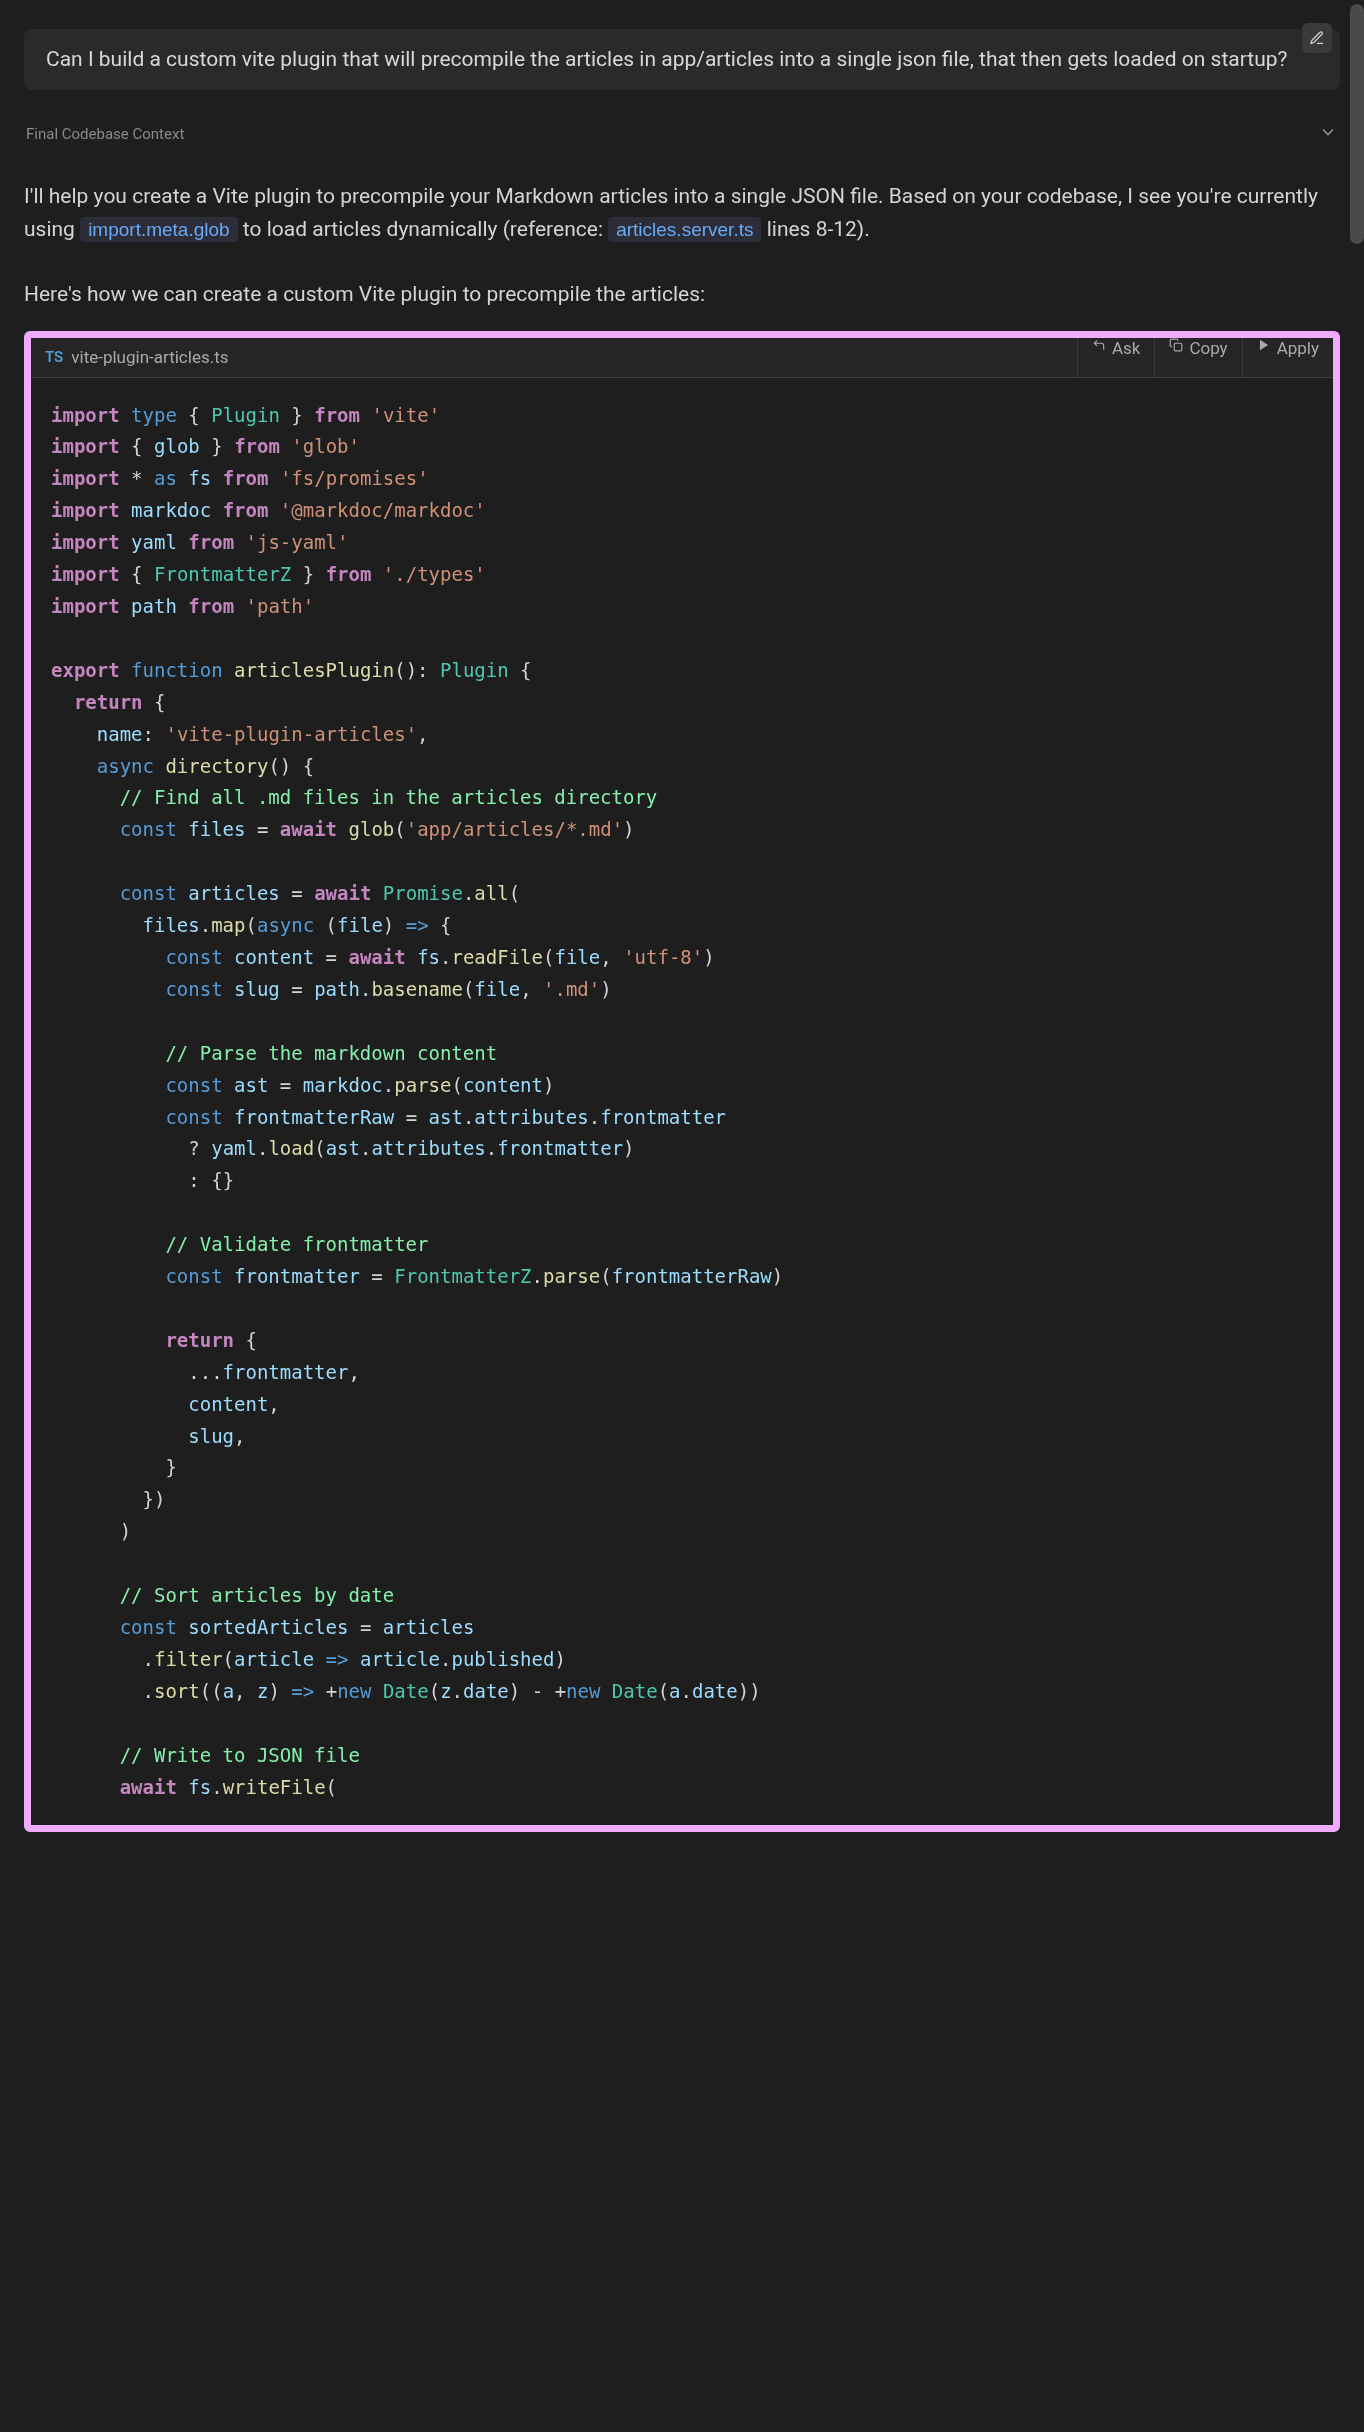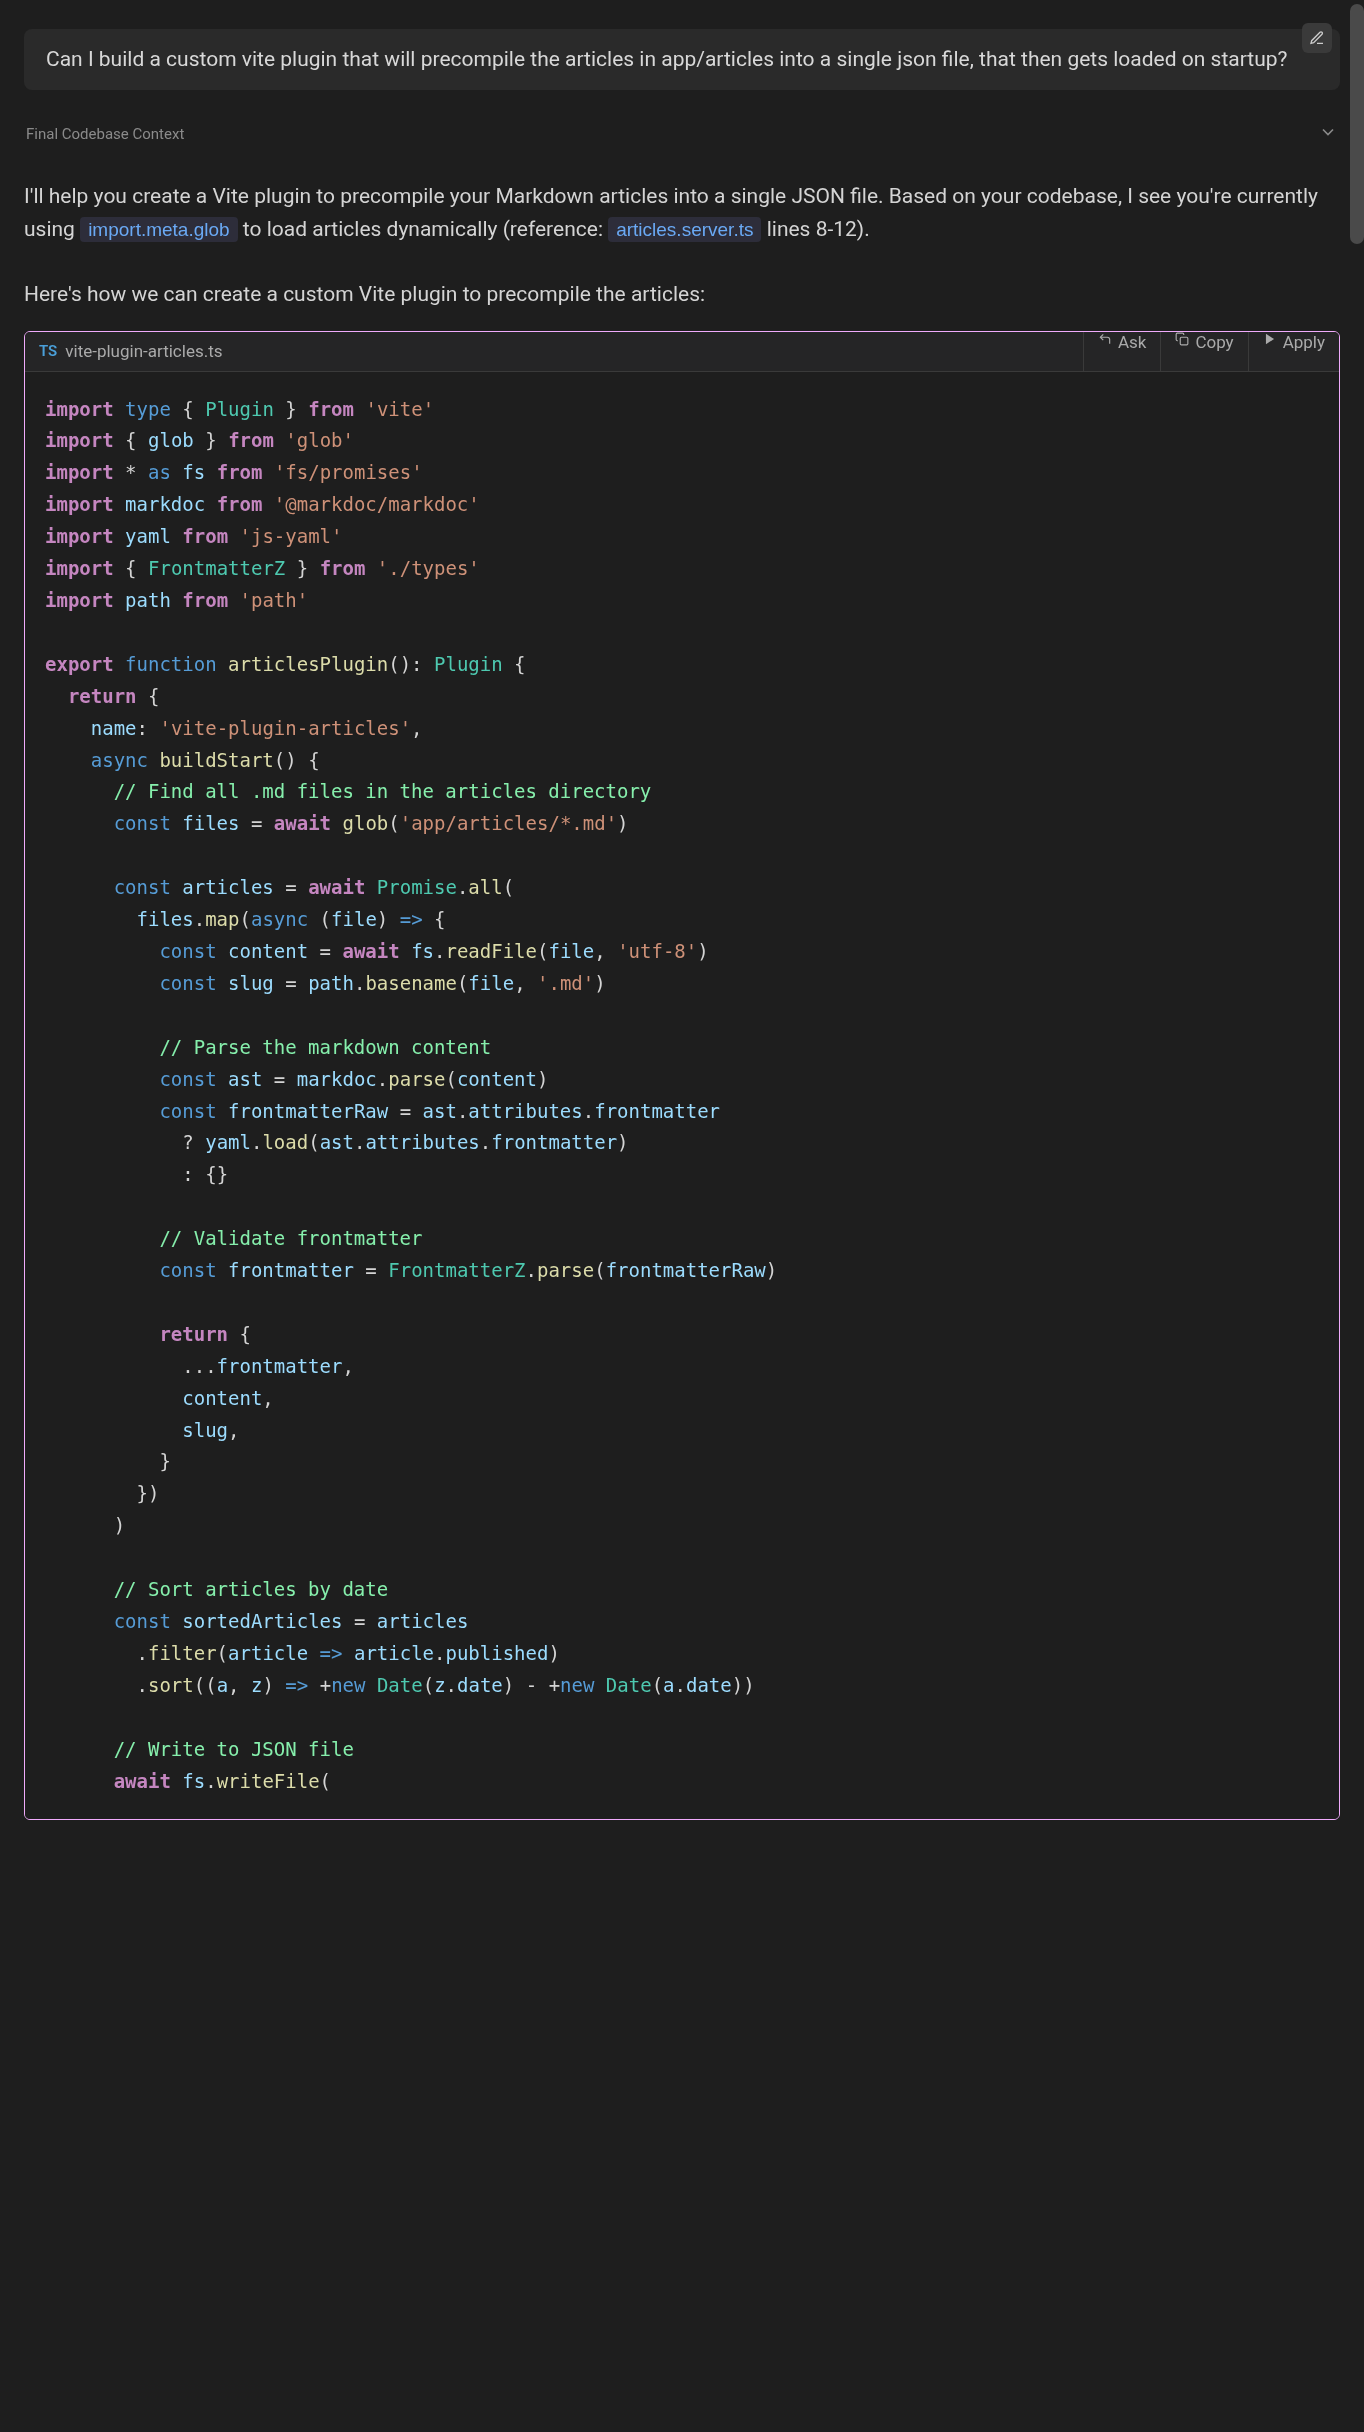--- a/index.html
+++ b/index.html
@@ -55,21 +55,21 @@
   }
   .inline-code {
     font-family: Liberation Sans, sans-serif;
     background: #2d2d3a;
     color: #6aa9f4;
     padding: 2px 8px;
     border-radius: 4px;
     font-size: 19px;
   }
   .codecard {
-    border: 1px solid #f0abfc;
+    border: 7px solid #f0abfc;
     border-radius: 6px;
     margin-top: 18px;
     overflow: hidden;
   }
   .codecard-header {
     display: flex;
     align-items: center;
     background: #252526;
     border-bottom: 1px solid #3a3a3a;
     padding: 0;
@@ -198,21 +198,21 @@
 <span class="kw">import</span> <span class="pun">{</span> <span class="var">glob</span> <span class="pun">}</span> <span class="kw">from</span> <span class="str">'glob'</span>
 <span class="kw">import</span> <span class="pun">*</span> <span class="kw2">as</span> <span class="var">fs</span> <span class="kw">from</span> <span class="str">'fs/promises'</span>
 <span class="kw">import</span> <span class="var">markdoc</span> <span class="kw">from</span> <span class="str">'@markdoc/markdoc'</span>
 <span class="kw">import</span> <span class="var">yaml</span> <span class="kw">from</span> <span class="str">'js-yaml'</span>
 <span class="kw">import</span> <span class="pun">{</span> <span class="cls">FrontmatterZ</span> <span class="pun">}</span> <span class="kw">from</span> <span class="str">'./types'</span>
 <span class="kw">import</span> <span class="var">path</span> <span class="kw">from</span> <span class="str">'path'</span>
 
 <span class="kw">export</span> <span class="kw2">function</span> <span class="fn">articlesPlugin</span><span class="pun">():</span> <span class="cls">Plugin</span> <span class="pun">{</span>
   <span class="kw">return</span> <span class="pun">{</span>
     <span class="var">name</span><span class="pun">:</span> <span class="str">'vite-plugin-articles'</span><span class="pun">,</span>
-    <span class="kw2">async</span> <span class="fn">buildStart</span><span class="pun">() {</span>
+    <span class="kw2">async</span> <span class="fn">directory</span><span class="pun">() {</span>
       <span class="com">// Find all .md files in the articles directory</span>
       <span class="kw2">const</span> <span class="var">files</span> <span class="pun">=</span> <span class="kw">await</span> <span class="fn">glob</span><span class="pun">(</span><span class="str">'app/articles/*.md'</span><span class="pun">)</span>
 
       <span class="kw2">const</span> <span class="var">articles</span> <span class="pun">=</span> <span class="kw">await</span> <span class="cls">Promise</span><span class="pun">.</span><span class="fn">all</span><span class="pun">(</span>
         <span class="var">files</span><span class="pun">.</span><span class="fn">map</span><span class="pun">(</span><span class="kw2">async</span> <span class="pun">(</span><span class="param">file</span><span class="pun">)</span> <span class="kw2">=&gt;</span> <span class="pun">{</span>
           <span class="kw2">const</span> <span class="var">content</span> <span class="pun">=</span> <span class="kw">await</span> <span class="var">fs</span><span class="pun">.</span><span class="fn">readFile</span><span class="pun">(</span><span class="var">file</span><span class="pun">,</span> <span class="str">'utf-8'</span><span class="pun">)</span>
           <span class="kw2">const</span> <span class="var">slug</span> <span class="pun">=</span> <span class="var">path</span><span class="pun">.</span><span class="fn">basename</span><span class="pun">(</span><span class="var">file</span><span class="pun">,</span> <span class="str">'.md'</span><span class="pun">)</span>
 
           <span class="com">// Parse the markdown content</span>
           <span class="kw2">const</span> <span class="var">ast</span> <span class="pun">=</span> <span class="var">markdoc</span><span class="pun">.</span><span class="fn">parse</span><span class="pun">(</span><span class="var">content</span><span class="pun">)</span>

